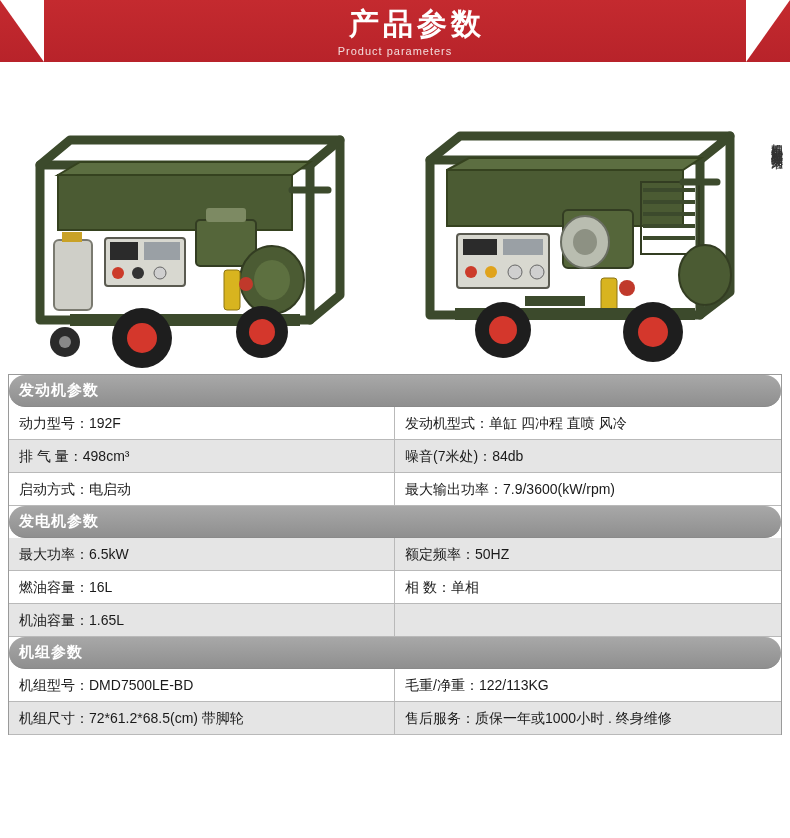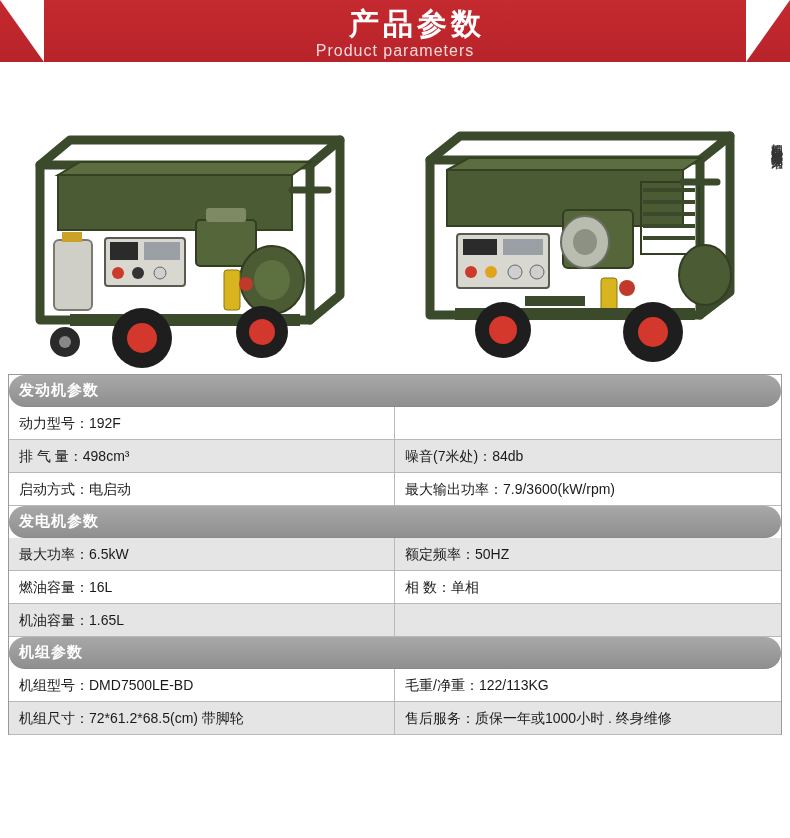--- a/index.html
+++ b/index.html
@@ -29,21 +29,21 @@
   .banner .title {
     font-size: 30px;
     font-weight: bold;
     letter-spacing: 4px;
     line-height: 40px;
     padding-top: 4px;
     font-family: "DejaVu Sans", "Liberation Sans", sans-serif;
     padding-left: 44px;
   }
   .banner .subtitle {
-    font-size: 16px;
+    font-size: 11px;
     letter-spacing: 1px;
     line-height: 14px;
     color: #f3dcdc;
   }
   .banner .notch-left, .banner .notch-right {
     position: absolute;
     top: 0;
     width: 0; height: 0;
     border-style: solid;
   }
@@ -234,20 +234,21 @@
 
     <div class="vert-note">机型不同外观稍有差异以实物为准</div>
   </div>
 
   <div class="specs">
 
     <div class="sec-head">发动机参数</div>
 
     <div class="row">
       <div class="cell c1"><span>动力型号：</span><span>192F</span></div>
+      <div class="cell c2"><span>发动机型式：</span><span>单缸  四冲程  直喷  风冷</span></div>
     </div>
 
     <div class="row alt">
       <div class="cell c1"><span>排  气  量：</span><span>498cm³</span></div>
       <div class="cell c2"><span>噪音(7米处)：</span><span>84db</span></div>
     </div>
 
     <div class="row">
       <div class="cell c1"><span>启动方式：</span><span>电启动</span></div>
       <div class="cell c2"><span>最大输出功率：</span><span>7.9/3600(kW/rpm)</span></div>

